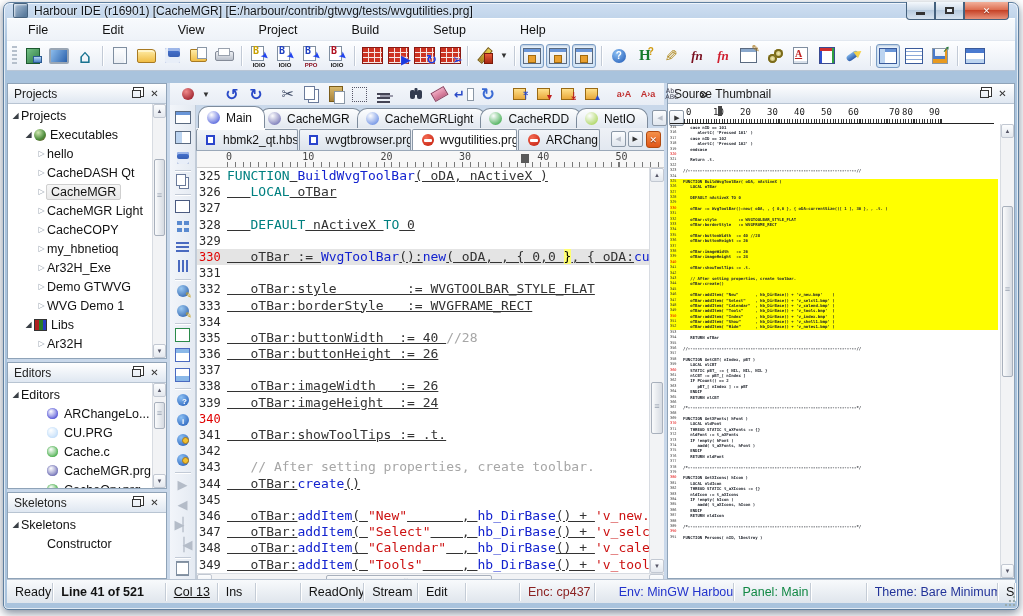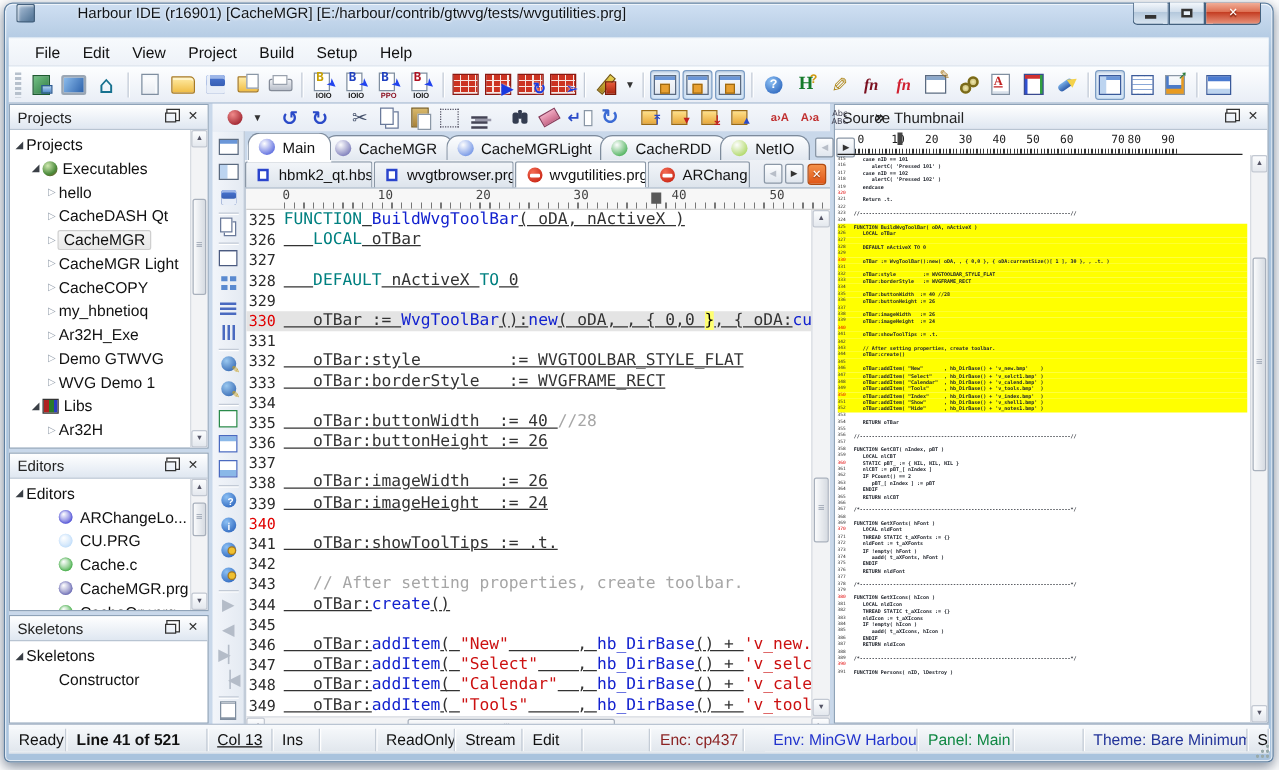--- a/index.html
+++ b/index.html
@@ -3,35 +3,35 @@
 <meta charset="utf-8">
 <style>
   html,body{margin:0;padding:0;background:#fff;width:1023px;height:616px;overflow:hidden;
     font-family:"Liberation Sans","DejaVu Sans",sans-serif;-webkit-font-smoothing:antialiased;}
   *{box-sizing:border-box;}
   .window{position:absolute;left:3px;top:2px;width:1016px;height:608px;
     background:linear-gradient(#cfdff2,#a9c3dd 40px,#a9c3dd);
     border:1px solid #5f7f9f;border-radius:7px 7px 5px 5px;
     box-shadow:0 3px 10px rgba(20,40,70,.55), inset 0 0 0 1px rgba(255,255,255,.65);}
   
-  .titlebar{height:27px;display:flex;align-items:flex-start;padding-left:9px;position:relative;gap:28px;}
+  .titlebar{height:15px;display:flex;align-items:flex-end;padding-left:9px;position:relative;}
   .win-ico{width:15px;height:15px;margin-right:6px;border-radius:2px;
     background:linear-gradient(135deg,#9fb6cf 20%,#5b7c9d 80%);
     box-shadow:inset 0 0 0 1px #46627e, inset 2px 2px 2px rgba(255,255,255,.7);}
   .title{font-size:12px;color:#101418;text-shadow:0 1px 2px rgba(255,255,255,.9);white-space:nowrap;}
   .winbtns{position:absolute;top:-1px;right:9px;display:flex;}
   .wb{width:29px;height:18px;border:1px solid #44617e;border-top:none;display:flex;align-items:center;justify-content:center;
     background:linear-gradient(#f4f8fc,#cfdcea 45%,#b4c8dc 46%,#d8e4f0);color:#333;font-size:9px;font-weight:bold;}
   .wb.min{border-radius:0 0 0 4px;}
   .wb.cls{width:45px;border-radius:0 0 4px 0;background:linear-gradient(#f2b09a,#dd6f52 45%,#c43d22 46%,#e8937b);color:#fff;text-shadow:0 1px 1px #7a1f0d;}
   .wb .glyph-min{width:9px;height:3px;background:#333;margin-top:6px;}
   .wb .glyph-max{width:9px;height:7px;border:2px solid #333;background:#e8f0f8;}
   
   .menubar{height:23px;background:linear-gradient(#f7fafd,#eef2f8);border-top:1px solid #fff;
-    display:flex;align-items:center;padding-left:12px;margin:0 3px;border-bottom:1px solid #e2e8f0;}
+    display:flex;align-items:center;padding-left:12px;margin:0 3px;border-bottom:1px solid #e2e8f0;gap:36px;}
   .menu-item{font-size:12.5px;color:#111;padding:2px 9px;}
   .toolbar{height:30px;background:linear-gradient(#fdfeff,#e9eef6);border-bottom:1px solid #b9c6d6;
     display:flex;align-items:center;margin:0 3px;padding-left:2px;}
   .grip{width:5px;height:20px;margin:0 3px;background:repeating-linear-gradient(180deg,#b6c0cc 0 2px,transparent 2px 4px);}
   .sep{width:1px;height:20px;background:#c2cad6;box-shadow:1px 0 0 #fff;margin:0 4px;}
   .tbi{width:24px;height:24px;margin:0 1px;border:1px solid transparent;border-radius:3px;
     display:flex;align-items:center;justify-content:center;position:relative;flex:none;
     font-family:"DejaVu Sans",sans-serif;}
   .tbi.pressed{border:1px solid #7a9cc4;background:linear-gradient(#eaf3fc,#d4e6f8);box-shadow:inset 0 1px 2px rgba(90,120,160,.35);}
   .dd{font-size:8px;color:#333;margin:0 2px;}

